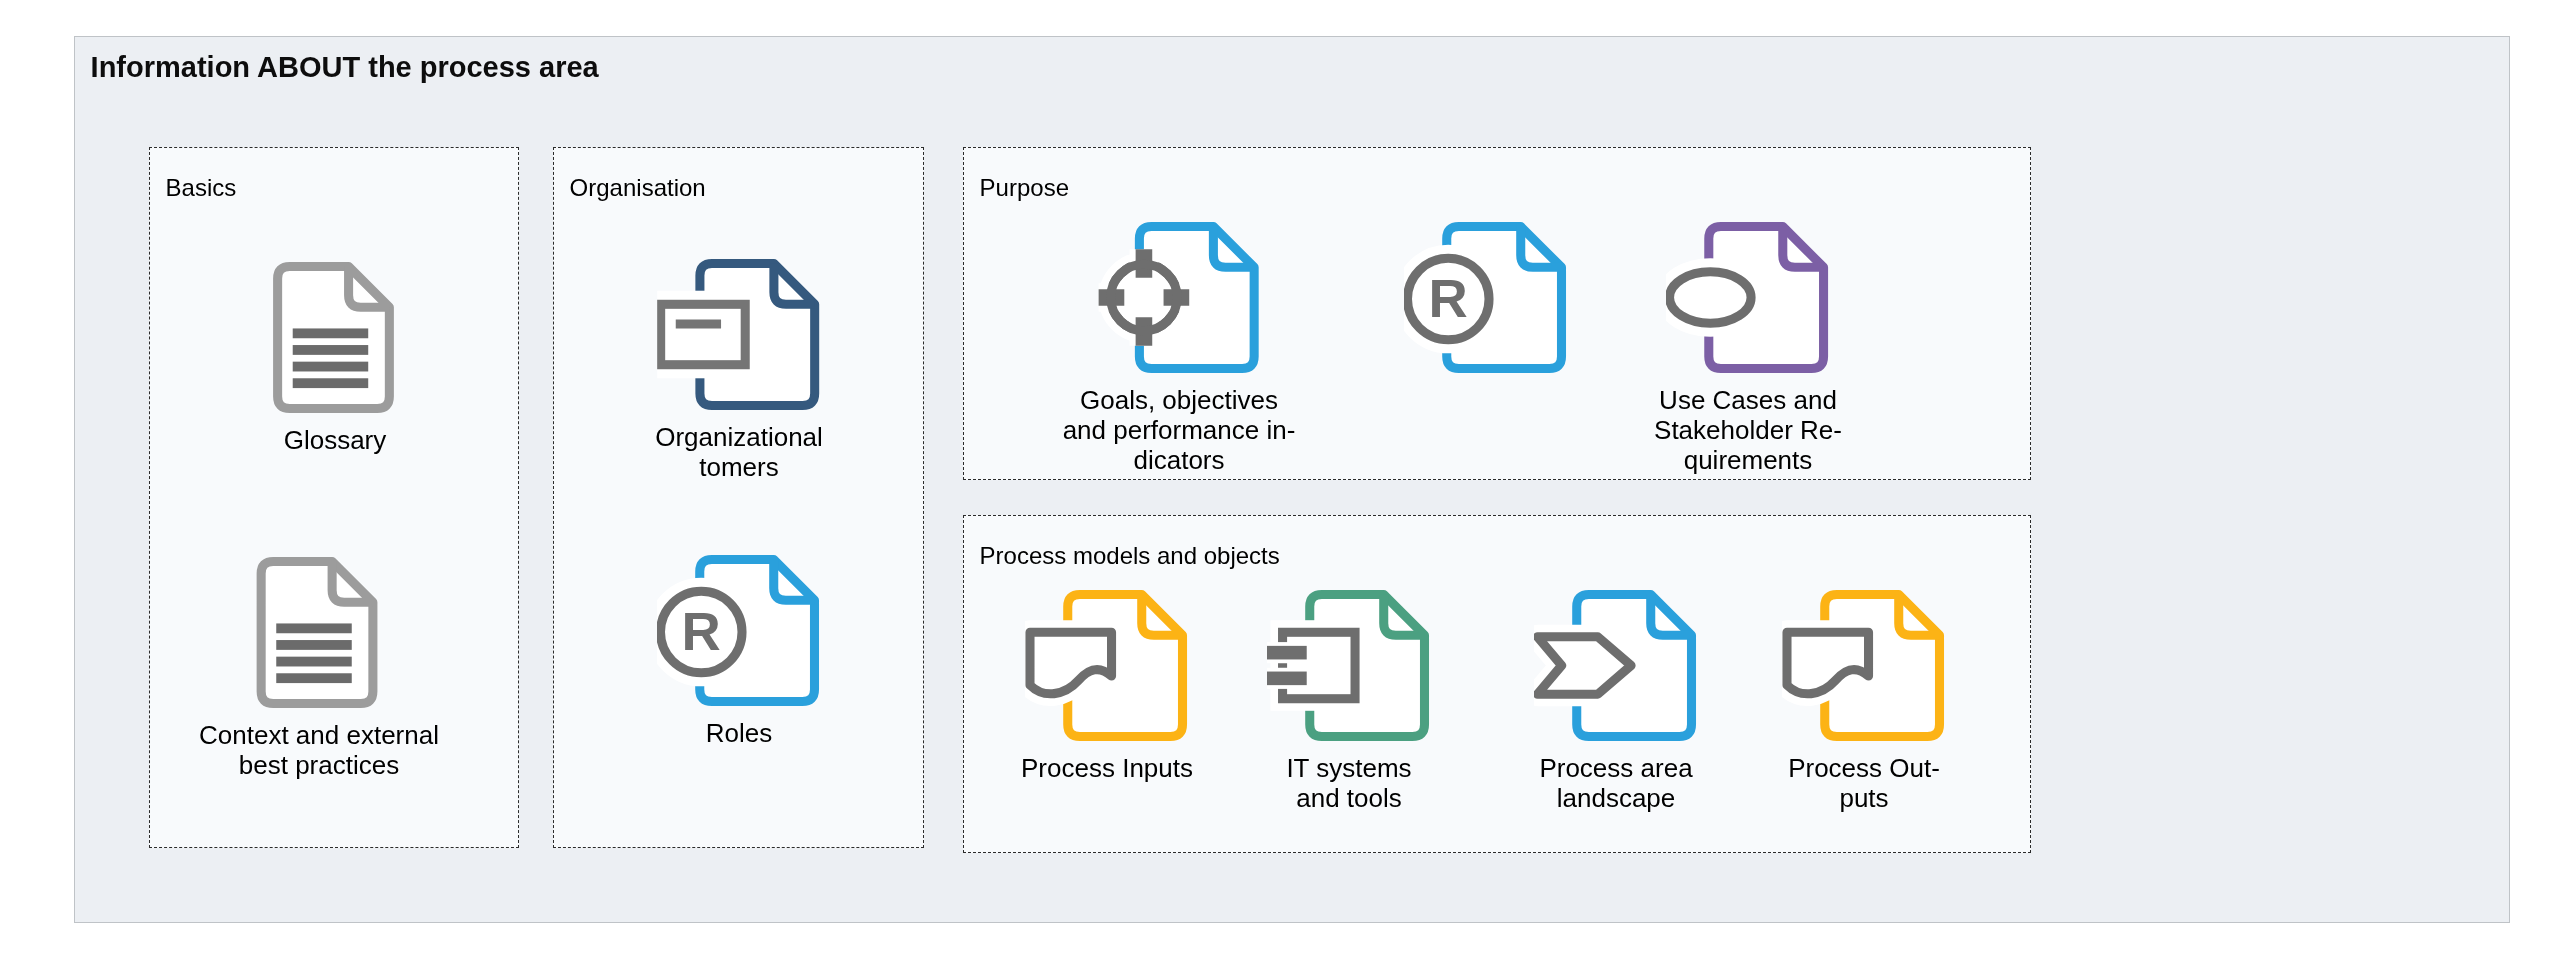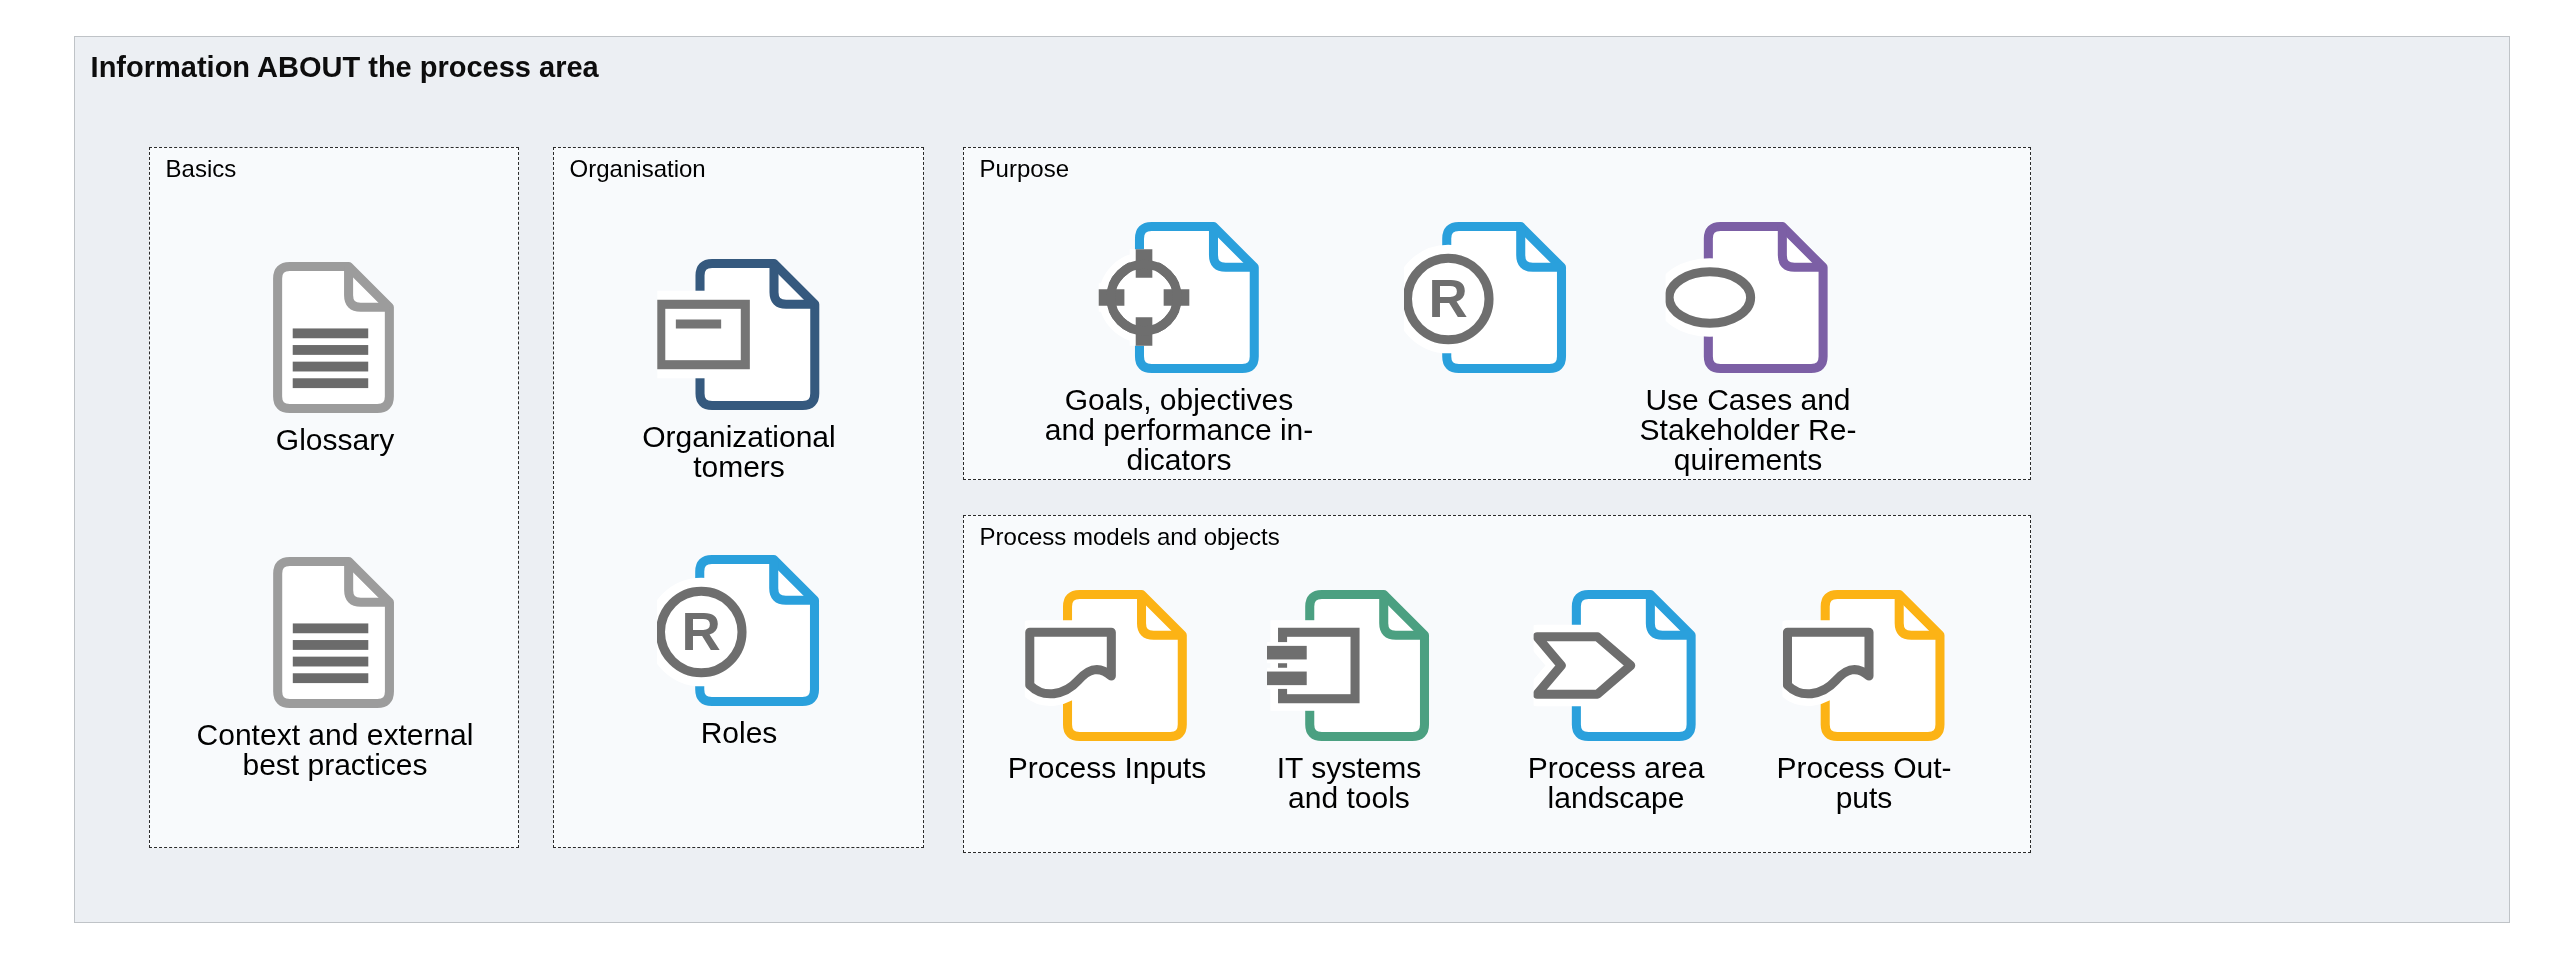--- a/index.html
+++ b/index.html
@@ -13,42 +13,42 @@
   }
   .panel-title{
     position:absolute;left:15.6px;top:13.6px;
     font-size:29px;font-weight:bold;color:#0d0d0d;white-space:nowrap;
   }
   .group-box{
     position:absolute;border:1.9px dashed #2b2b2b;background:#f8fafc;
     box-sizing:border-box;
   }
   .group-title{
-    position:absolute;left:15.6px;top:7px;font-size:24px;color:#000;white-space:nowrap;
+    position:absolute;left:15.6px;top:26px;font-size:24px;color:#000;white-space:nowrap;
   }
   
   .box-basics       {left:74px;  top:110px; width:370px;  height:701px;}
   .box-organisation {left:478px; top:110px; width:371px;  height:701px;}
   .box-purpose      {left:888px; top:110px; width:1068px; height:333px;}
   .box-process      {left:888px; top:478px; width:1068px; height:338px;}
   .box-deliverables {left:1993px;top:110px; width:371px;  height:701px;}
 
   .item{
     position:absolute;transform:translateX(-50%);
     display:flex;flex-direction:column;align-items:center;gap:11.7px;
   }
   .item-label{
-    font-size:30px;line-height:30px;text-align:center;white-space:pre-line;
+    font-size:26px;line-height:30px;text-align:center;white-space:pre-line;
     width:max-content;color:#000;
   }
   .icon-box{display:block;line-height:0;}
 
   
   .pos-glossary {left:185px;top:114px;}
-  .pos-context  {left:185px;top:409px;}
+  .pos-context  {left:169px;top:409px;}
   .pos-orgbodies{left:185px;top:111px;}
   .pos-roles    {left:185px;top:407px;}
   .pos-goals    {left:215px;top:74px;}
   .pos-custom   {left:522px;top:74px;}
   .pos-usecases {left:784px;top:74px;}
   .pos-inputs   {left:143px;top:74px;}
   .pos-itsys    {left:385px;top:74px;}
   .pos-landscape{left:652px;top:74px;}
   .pos-outputs  {left:900px;top:74px;}
   .pos-prodserv {left:183px;top:261px;}

